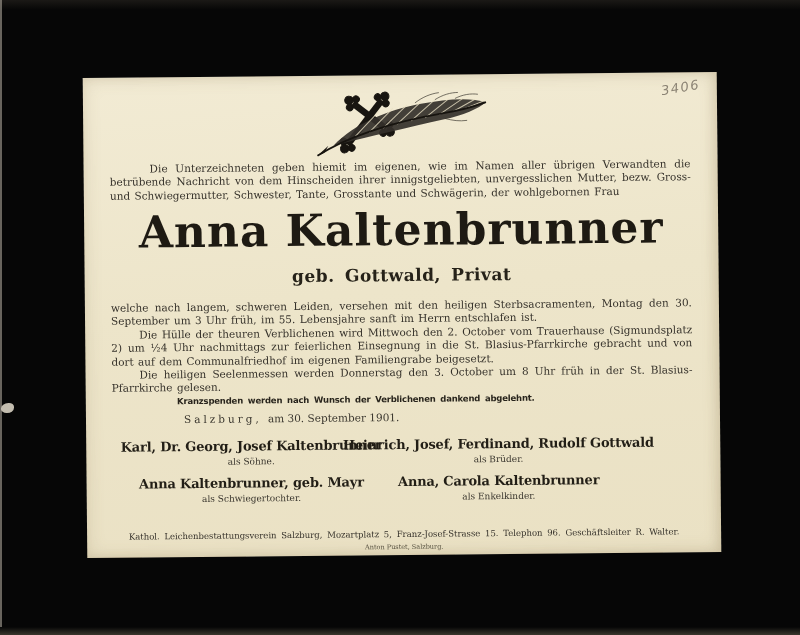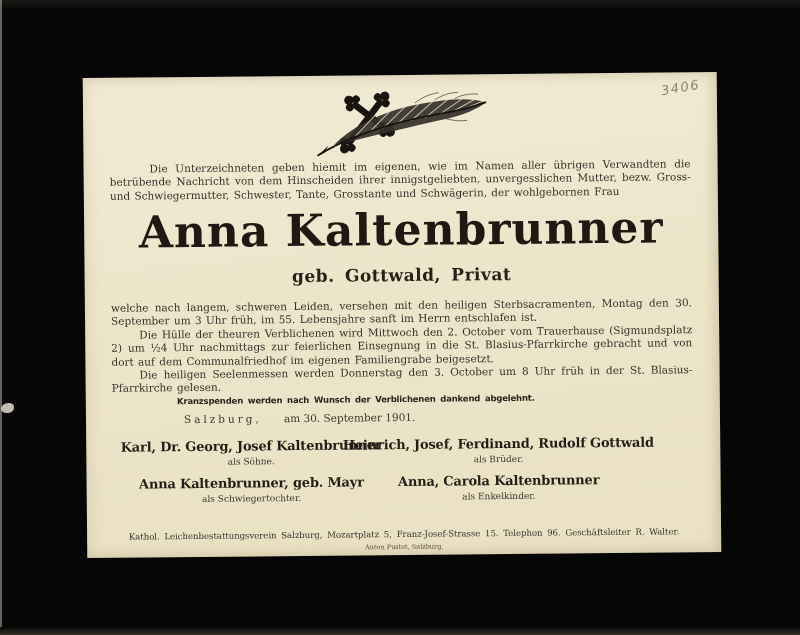--- a/index.html
+++ b/index.html
@@ -62,21 +62,21 @@
     position:absolute;left:90px;top:319px;width:360px;
     text-align:center;
     font-family:"DejaVu Sans", sans-serif;
     font-size:8.5px;font-weight:700;letter-spacing:-0.2px;
     color:#28241c;word-spacing:2px;
   }
   .dateline{
     position:absolute;left:98px;top:336px;
     font-size:10.5px;color:#3a362e;
   }
-  .dateline .city{letter-spacing:3px;margin-right:22px;}
+  .dateline .city{letter-spacing:3px;margin-right:6px;}
   .mourner{
     position:absolute;text-align:center;
   }
   .mourner .names{
     font-size:13px;font-weight:700;color:#221e16;letter-spacing:-0.2px;
     line-height:1.1;
   }
   .mourner .relation{
     font-size:9px;color:#3a362e;margin-top:3px;
   }

